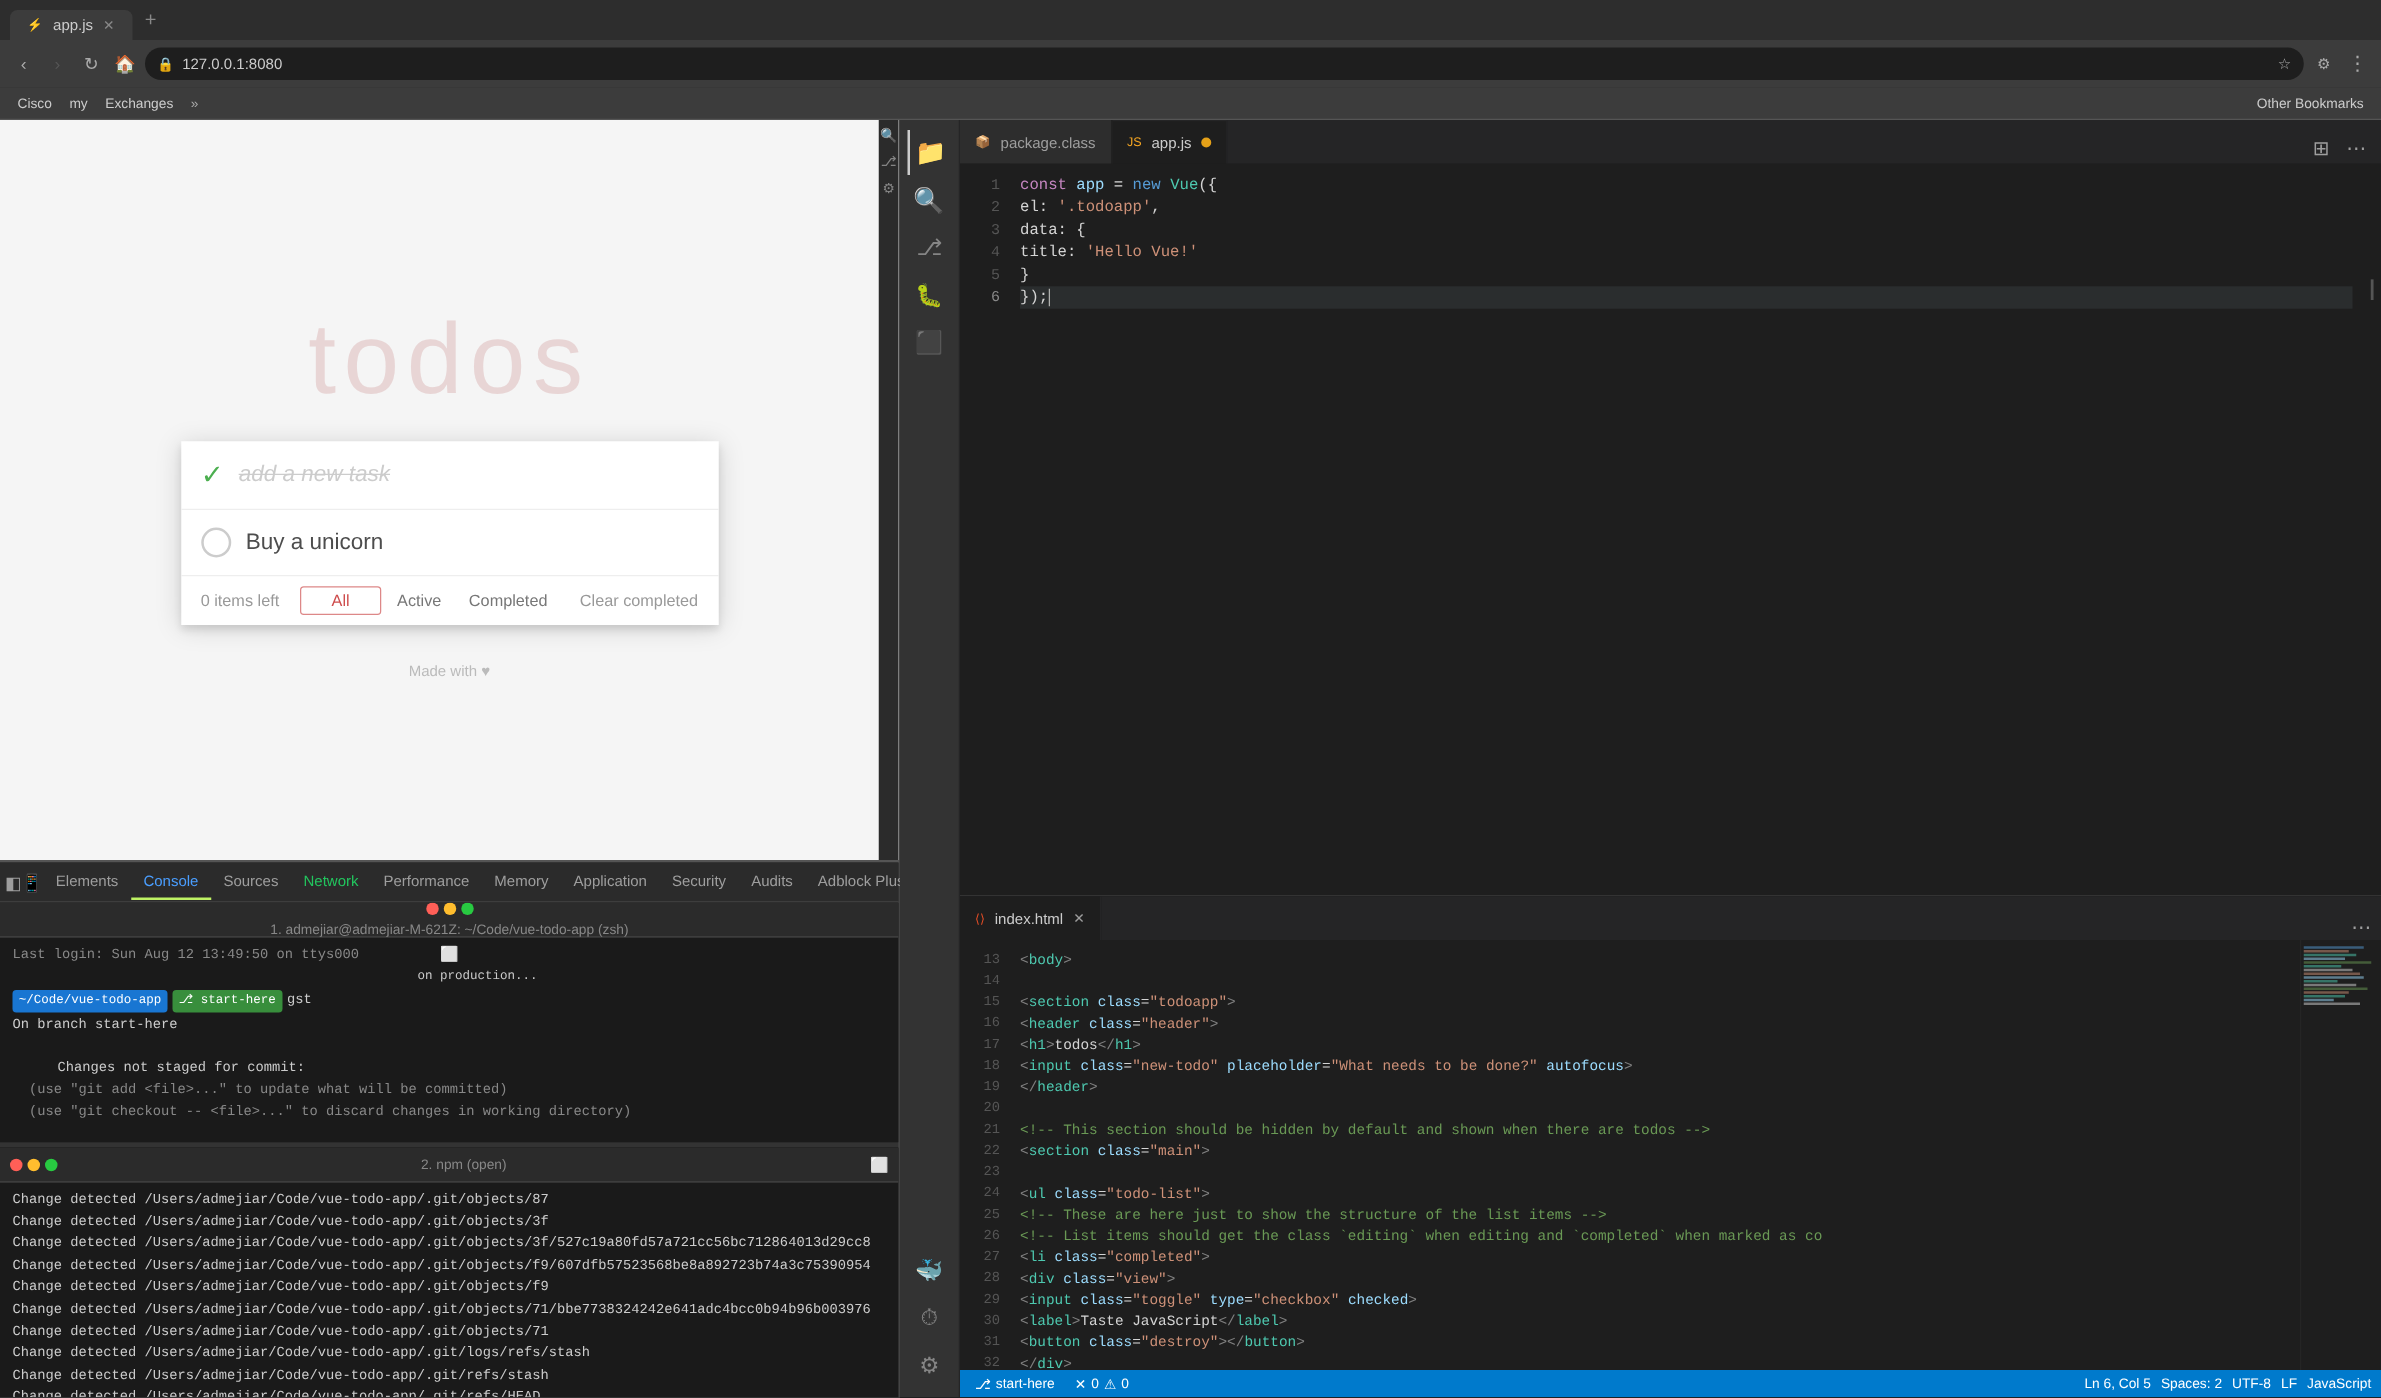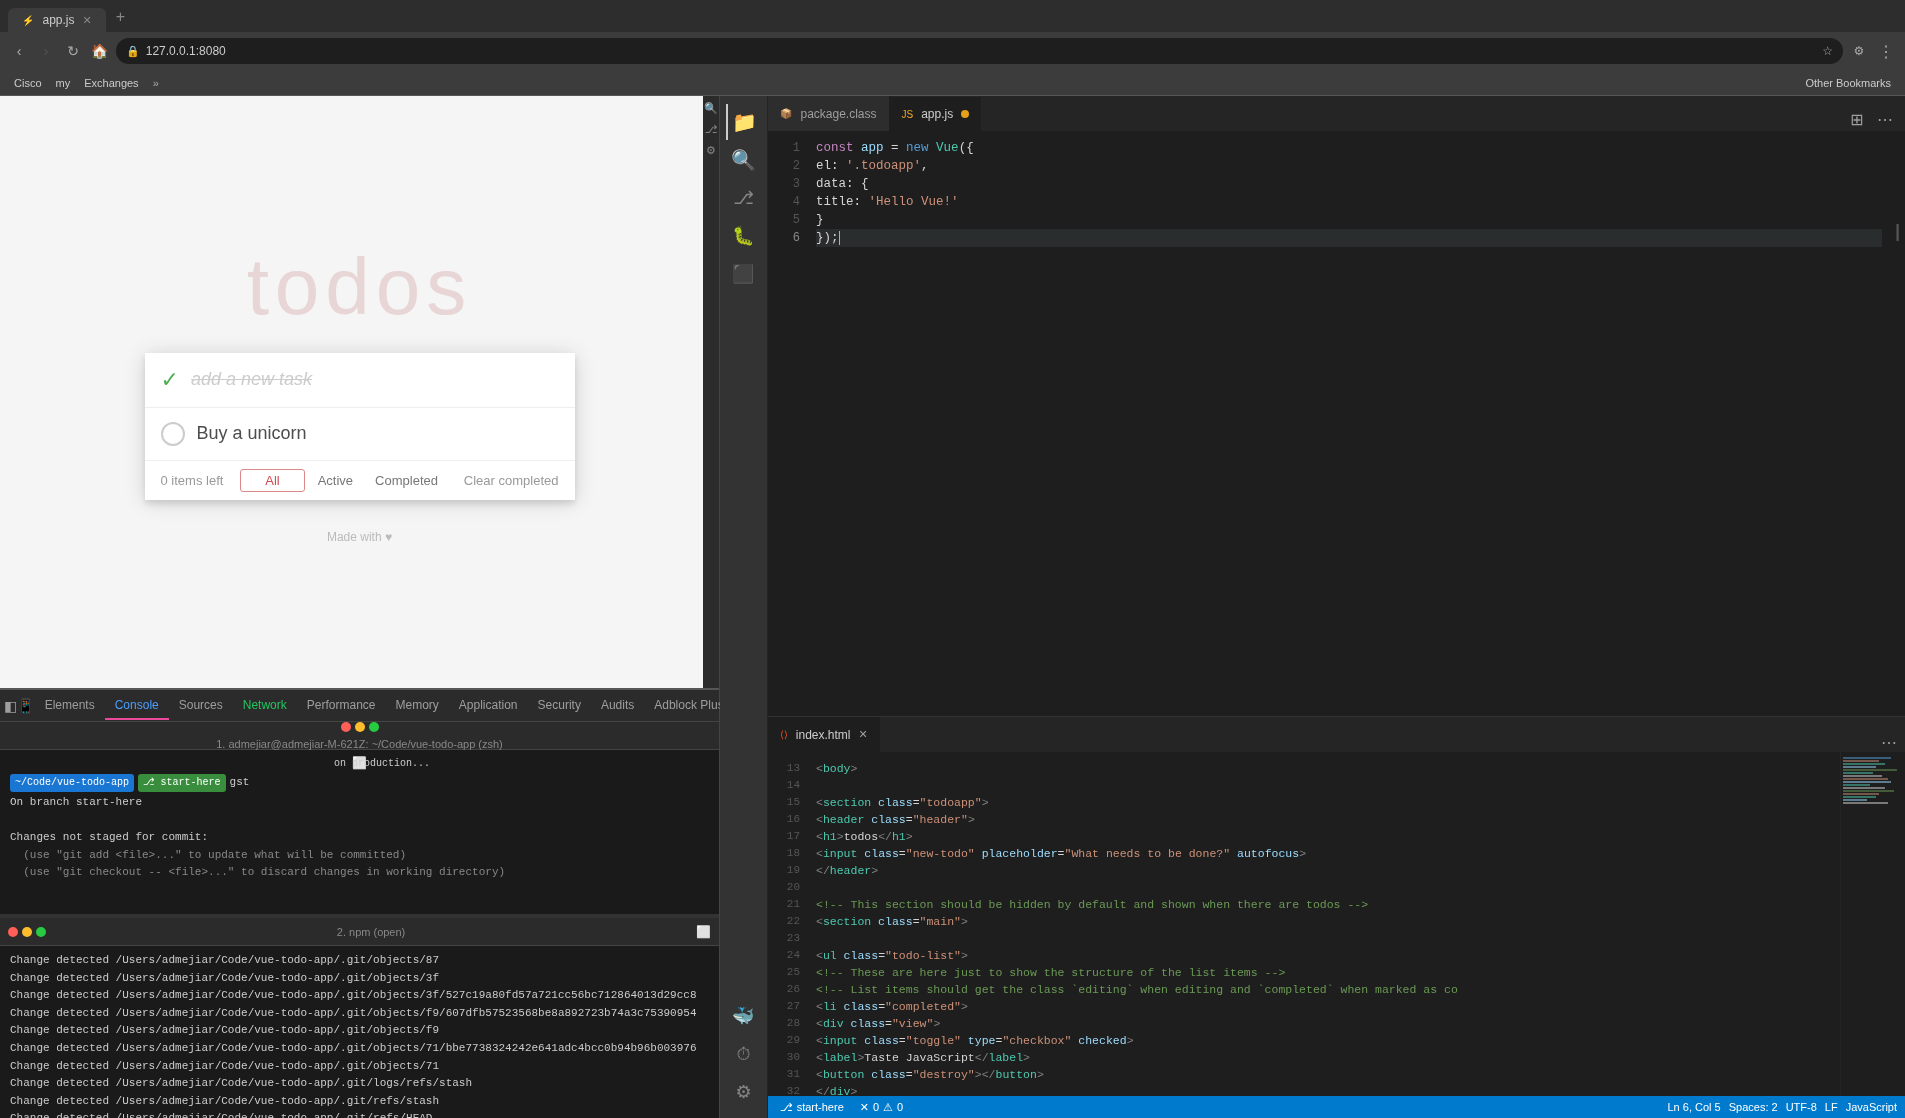--- a/index.html
+++ b/index.html
@@ -79,21 +79,21 @@
         <span style="color:#858585; font-size:11px; cursor:pointer;">⚙</span>
       </div>
     </div>
 
     <div style="height:430px; background:#2b2b2b; display:flex; flex-direction:column; border-top:2px solid #555;">
 
       <div style="height:32px; background:#2b2b2b; display:flex; align-items:center; padding:0 4px; border-bottom:1px solid #444; gap:0;">
         <button style="width:24px; height:24px; background:transparent; border:none; color:#9e9e9e; font-size:14px; cursor:pointer;">◧</button>
         <button style="width:24px; height:24px; background:transparent; border:none; color:#9e9e9e; font-size:14px; cursor:pointer;">📱</button>
         <div style="padding:6px 10px; font-size:12px; color:#9e9e9e; cursor:pointer; border-bottom:2px solid transparent; white-space:nowrap;">Elements</div>
-        <div style="padding:6px 10px; font-size:12px; color:#4a9eff; cursor:pointer; border-bottom:2px solid #ec4899; white-space:nowrap;">Console</div>
+        <div style="padding:6px 10px; font-size:12px; color:#4a9eff; cursor:pointer; border-bottom:2px solid #bef264; white-space:nowrap;">Console</div>
         <div style="padding:6px 10px; font-size:12px; color:#9e9e9e; cursor:pointer; border-bottom:2px solid transparent; white-space:nowrap;">Sources</div>
         <div style="padding:6px 10px; font-size:12px; color:#22c55e; cursor:pointer; border-bottom:2px solid transparent; white-space:nowrap;">Network</div>
         <div style="padding:6px 10px; font-size:12px; color:#9e9e9e; cursor:pointer; border-bottom:2px solid transparent; white-space:nowrap;">Performance</div>
         <div style="padding:6px 10px; font-size:12px; color:#9e9e9e; cursor:pointer; border-bottom:2px solid transparent; white-space:nowrap;">Memory</div>
         <div style="padding:6px 10px; font-size:12px; color:#9e9e9e; cursor:pointer; border-bottom:2px solid transparent; white-space:nowrap;">Application</div>
         <div style="padding:6px 10px; font-size:12px; color:#9e9e9e; cursor:pointer; border-bottom:2px solid transparent; white-space:nowrap;">Security</div>
         <div style="padding:6px 10px; font-size:12px; color:#9e9e9e; cursor:pointer; border-bottom:2px solid transparent; white-space:nowrap;">Audits</div>
         <div style="padding:6px 10px; font-size:12px; color:#9e9e9e; cursor:pointer; border-bottom:2px solid transparent; white-space:nowrap;">Adblock Plus</div>
         <div style="padding:6px 10px; font-size:12px; color:#9e9e9e; cursor:pointer; border-bottom:2px solid transparent; white-space:nowrap;">Vue</div>
         <div style="margin-left:auto; display:flex; gap:4px;">
@@ -108,29 +108,30 @@
           <div style="height:28px; background:#2b2b2b; display:flex; align-items:center; padding:0 8px; gap:6px; border-bottom:1px solid #444;flex-direction:column;">
             <div style="display:flex; gap:4px;">
               <div style="width:10px; height:10px; border-radius:50%; background:#ff5f57;"></div>
               <div style="width:10px; height:10px; border-radius:50%; background:#ffbd2e;"></div>
               <div style="width:10px; height:10px; border-radius:50%; background:#28ca41;"></div>
             </div>
             <span style="font-size:11px; color:#888; flex:1; text-align:center;">1. admejiar@admejiar-M-621Z: ~/Code/vue-todo-app (zsh)</span>
             <span style="color:#666; font-size:12px; cursor:pointer;">⬜</span>
           </div>
           <div style="padding:6px 10px; font-family:'Courier New', monospace; font-size:11px; color:#ccc; line-height:1.6; overflow:hidden; flex:1;">
+            <div style="color:#888; white-space:pre;">Last login: Sun Aug 12 13:49:50 on ttys000</div>
             <div style="color:#ccc; white-space:pre; font-size:10px; overflow:hidden; text-overflow:ellipsis;">                                                      on production...</div>
             <div style="display:flex; align-items:center; gap:4px; flex-wrap:wrap; margin:2px 0;">
               <span style="background:#1976D2; color:white; padding:1px 5px; border-radius:3px; font-size:10px;">~/Code/vue-todo-app</span>
               <span style="background:#388E3C; color:white; padding:1px 5px; border-radius:3px; font-size:10px;">⎇ start-here</span>
               <span style="color:#ccc; font-size:11px;">gst</span>
             </div>
             <div style="color:#ccc; white-space:pre;">On branch start-here</div>
             <div>&nbsp;</div>
-            <div style="color:#ccc; white-space:pre;">Changes not staged for commit:</div>
+            <div style="color:#ccc; white-space:pre;margin-left:36px;">Changes not staged for commit:</div>
             <div style="color:#888; white-space:pre;">  (use "git add &lt;file&gt;..." to update what will be committed)</div>
             <div style="color:#888; white-space:pre;">  (use "git checkout -- &lt;file&gt;..." to discard changes in working directory)</div>
             <div>&nbsp;</div>
 
           </div>
         </div>
 
         <div style="height:4px; background:#333; cursor:row-resize;"></div>
 
         <div style="height:200px; background:#1a1a1a; display:flex; flex-direction:column; overflow:hidden;">

